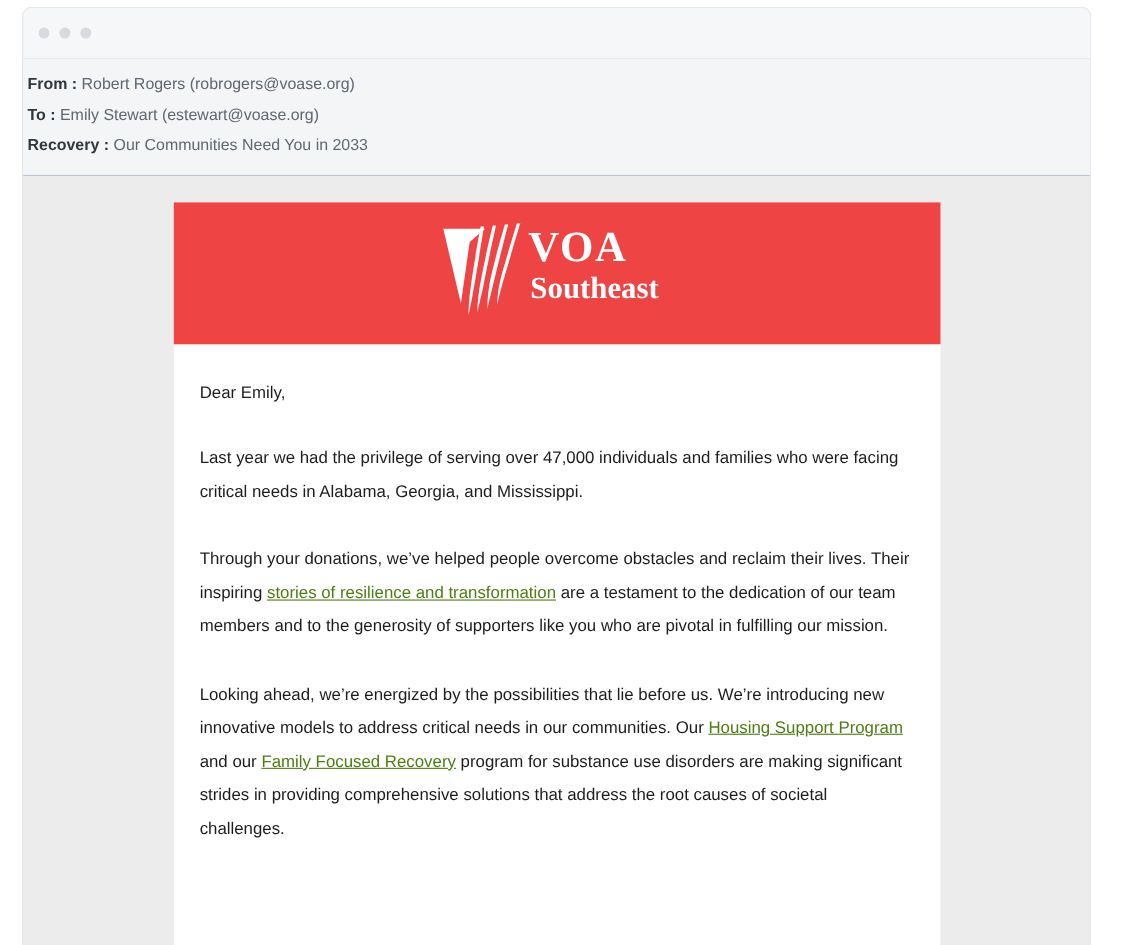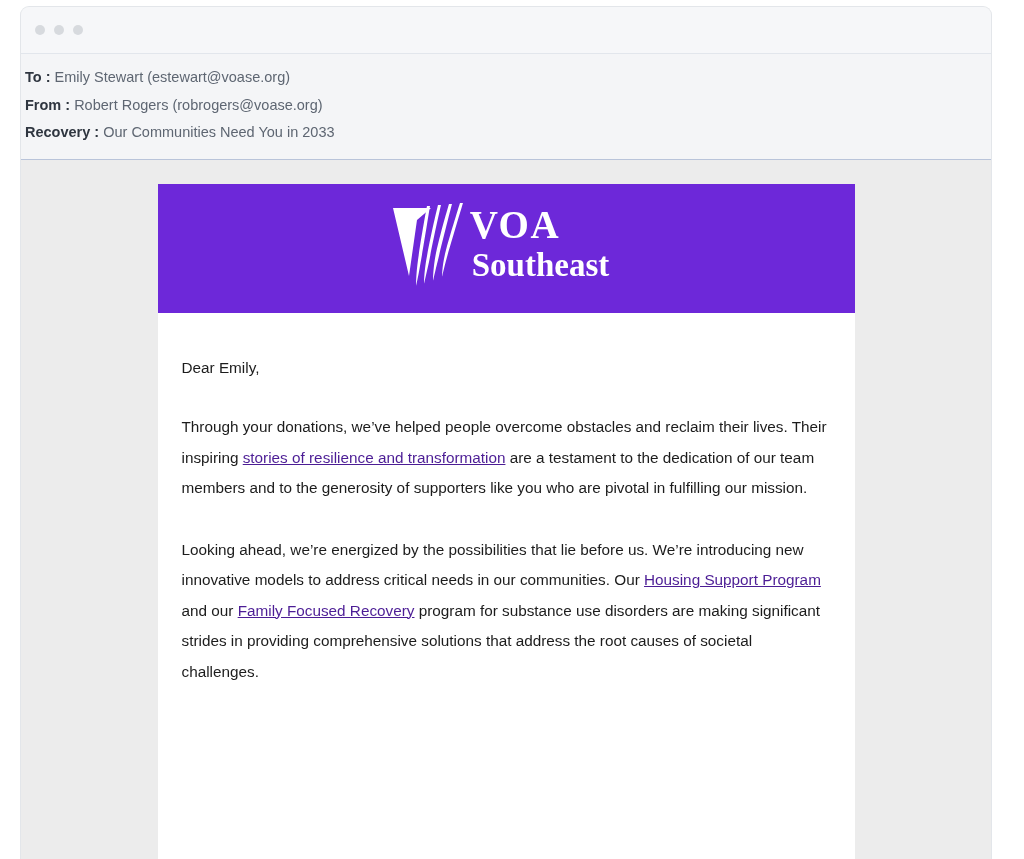--- a/index.html
+++ b/index.html
@@ -73,21 +73,21 @@
   }
 
   .email-card {
     width: 697px;
     background: #ffffff;
   }
 
   
   .banner {
     height: 129px;
-    background: #6d28d9;
+    background: #ef4444;
     display: flex;
     align-items: center;
     justify-content: center;
   }
   .logo {
     display: flex;
     align-items: flex-start;
     gap: 5px;
     transform: translateX(-7px);
   }
@@ -100,62 +100,62 @@
     font-family: "Liberation Serif", serif;
     line-height: 1;
     padding-top: 5px;
   }
   .logo-voa {
     font-size: 39px;
     font-weight: bold;
     letter-spacing: 1.5px;
   }
   .logo-southeast {
-    font-size: 33px;
+    font-size: 28px;
     font-weight: bold;
     margin-top: 5px;
     padding-left: 2px;
   }
 
   
   .letter {
     padding: 30px 24px 0 24px;
     color: #1c1c1c;
     font-size: 15.3px;
     line-height: 30.5px;
   }
-  .letter p { margin: 10px 0 31px 0; }
+  .letter p { margin: 0 0 31px 0; }
   .letter p.tight { margin-bottom: 29px; }
   .letter p.last { margin-bottom: 0; }
 
   .letter a {
-    color: #4c1d95;
+    color: #4d7c0f;
   }
 </style>
 </head>
 <body>
 
 <div class="window">
 
   <div class="titlebar">
     <div class="dots">
       <span class="dot"></span>
       <span class="dot"></span>
       <span class="dot"></span>
     </div>
   </div>
 
   <div class="mail-headers">
     <div class="hdr-row">
+      <span class="hdr-label">From :</span>
+      <span class="hdr-value">Robert Rogers (robrogers@voase.org)</span>
+    </div>
+    <div class="hdr-row">
       <span class="hdr-label">To :</span>
       <span class="hdr-value">Emily Stewart (estewart@voase.org)</span>
-    </div>
-    <div class="hdr-row">
-      <span class="hdr-label">From :</span>
-      <span class="hdr-value">Robert Rogers (robrogers@voase.org)</span>
     </div>
     <div class="hdr-row">
       <span class="hdr-label">Recovery :</span>
       <span class="hdr-value">Our Communities Need You in 2033</span>
     </div>
   </div>
 
   <div class="message-area">
     <div class="email-card">
 
@@ -172,20 +172,21 @@
           </span>
           <span class="logo-words">
             <span class="logo-voa">VOA</span>
             <span class="logo-southeast">Southeast</span>
           </span>
         </div>
       </div>
 
       <div class="letter">
         <p class="tight">Dear Emily,</p>
+        <p>Last year we had the privilege of serving over 47,000 individuals and families who were facing critical needs in Alabama, Georgia, and Mississippi.</p>
         <p><span>Through your donations, we’ve helped people overcome obstacles and reclaim their lives. Their inspiring </span><a href="#">stories of resilience and transformation</a><span> are a testament to the dedication of our team members and to the generosity of supporters like you who are pivotal in fulfilling our mission.</span></p>
         <p class="last"><span>Looking ahead, we’re energized by the possibilities that lie before us. We’re introducing new innovative models to address critical needs in our communities. Our </span><a href="#">Housing Support Program</a><span> and our </span><a href="#">Family Focused Recovery</a><span> program for substance use disorders are making significant strides in providing comprehensive solutions that address the root causes of societal challenges.</span></p>
       </div>
 
     </div>
   </div>
 
 </div>
 
 </body></html>

